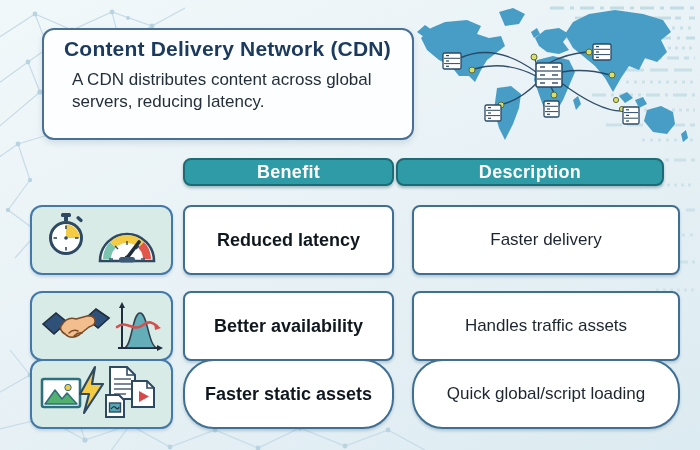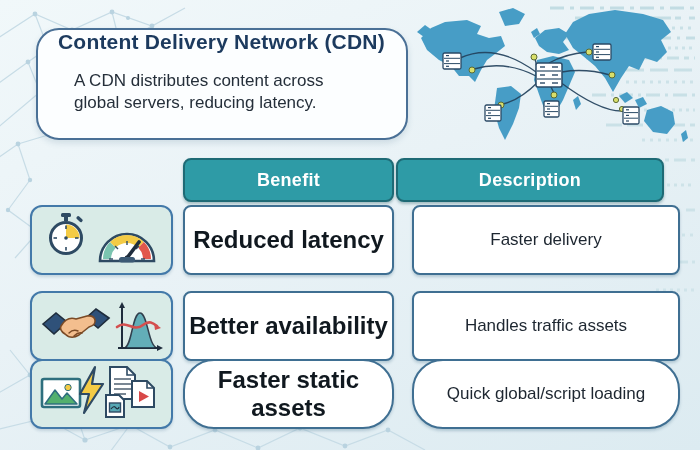--- a/index.html
+++ b/index.html
@@ -2,43 +2,43 @@
 <html><head>
 <meta charset="utf-8">
 <style>
   html,body{margin:0;padding:0;}
   body{font-family:"Liberation Sans", sans-serif;}
   .stage{position:relative;width:700px;height:450px;overflow:hidden;
     background:linear-gradient(155deg,#f1f8fa 0%,#e9f2f6 45%,#dcebf1 100%);}
   .bg-layer{position:absolute;left:0;top:0;pointer-events:none;}
 
   
-  .title-card{position:absolute;left:36px;top:28px;width:372px;height:112px;box-sizing:border-box;
-    background:#fcfeff;border:2px solid #4a7096;border-radius:23px;
-    box-shadow:0 3px 6px rgba(70,110,140,.18);padding:0 20px;}
+  .title-card{position:absolute;left:42px;top:28px;width:372px;height:112px;box-sizing:border-box;
+    background:#fcfeff;border:2px solid #4a7096;border-radius:12px;
+    box-shadow:0 3px 6px rgba(70,110,140,.18);padding:7px 20px;}
   .title-card h1{margin:0 0 7px 0;font-size:21px;font-weight:bold;color:#1c3a5e;letter-spacing:.2px;}
-  .title-card p{margin:16px;font-size:17px;color:#252f3a;line-height:1.32;max-width:330px;}
+  .title-card p{margin:8px;font-size:17px;color:#252f3a;line-height:1.32;max-width:330px;}
 
   
   .map-wrap{position:absolute;left:415px;top:4px;width:280px;height:148px;}
 
   
-  .hdr-cell{position:absolute;top:158px;height:44px;box-sizing:border-box;
+  .hdr-cell{position:absolute;top:158px;height:28px;box-sizing:border-box;
     background:#2e9ba6;border:2px solid #1e6a75;border-radius:8px;
     box-shadow:0 2px 3px rgba(25,85,95,.35);
     display:flex;align-items:center;justify-content:center;
     color:#ffffff;font-size:18px;font-weight:bold;letter-spacing:.3px;}
   .hdr-benefit{left:183px;width:211px;}
   .hdr-desc{left:396px;width:268px;}
 
   .cell{position:absolute;box-sizing:border-box;height:70px;background:#ffffff;
     border:2px solid #3f6f92;border-radius:8px;
     box-shadow:0 2px 3px rgba(55,100,130,.28);
     display:flex;align-items:center;justify-content:center;text-align:center;}
-  .cell.benefit{left:183px;width:211px;font-size:24px;font-weight:bold;color:#10181f;}
+  .cell.benefit{left:183px;width:211px;font-size:18px;font-weight:bold;color:#10181f;}
   .cell.desc{left:412px;width:268px;font-size:17px;color:#1d2630;}
   .row-y1{top:205px;} .row-y2{top:282px;margin-top:9px;} .row-y3{top:359px;border-radius:31px;}
 
   .icon-tile{position:absolute;left:30px;width:143px;height:70px;box-sizing:border-box;
     background:#d9ebe7;border:2px solid #4379a9;border-radius:12px;
     box-shadow:0 2px 3px rgba(55,100,130,.2);
     display:flex;align-items:center;justify-content:center;}
 </style>
 </head>
 <body>

